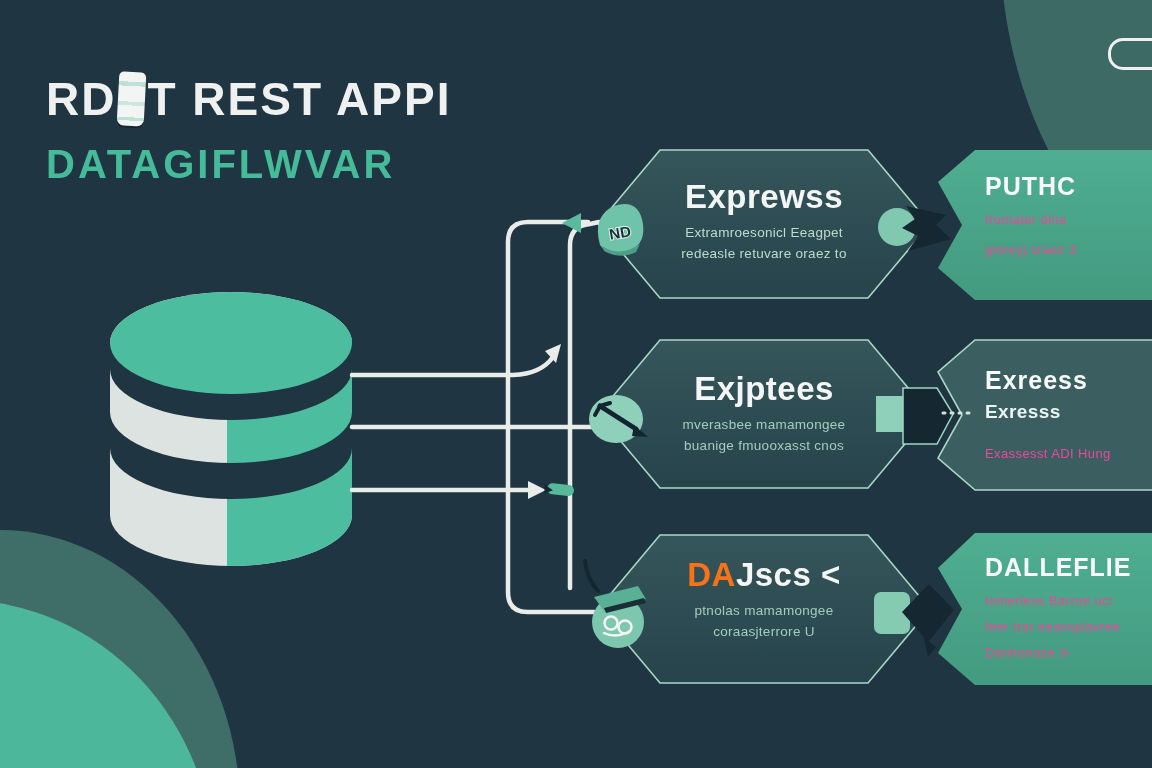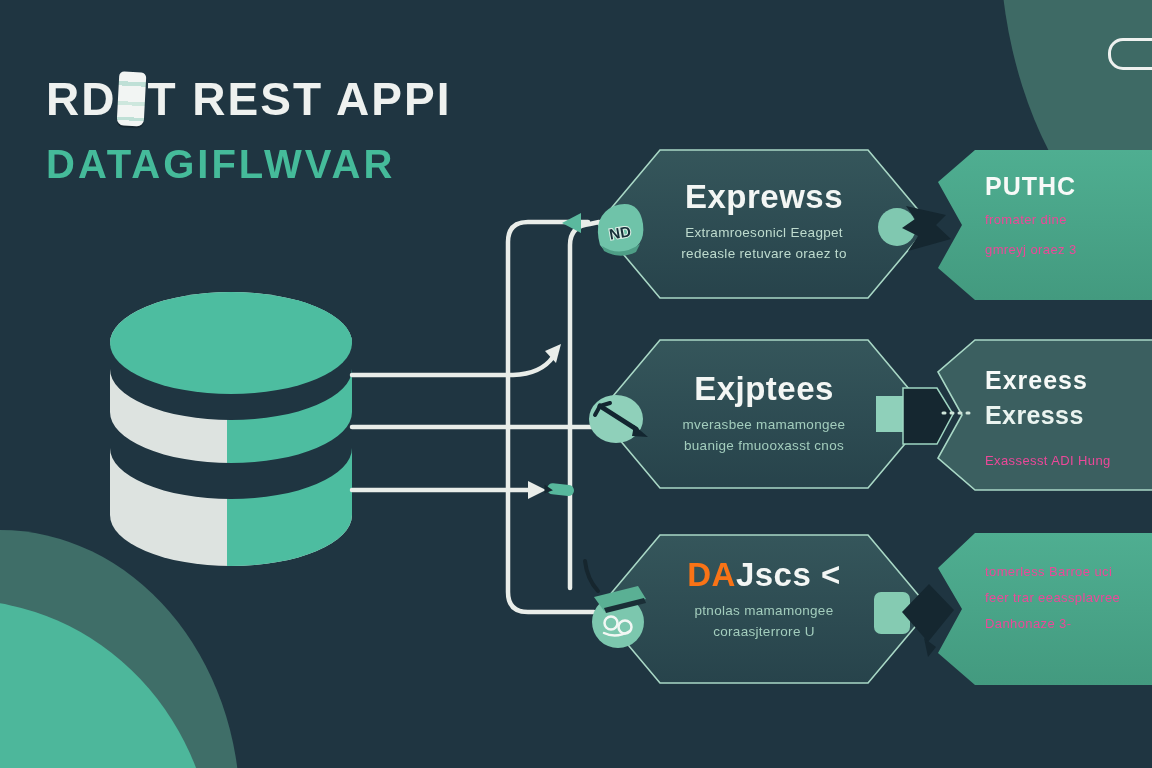--- a/index.html
+++ b/index.html
@@ -44,21 +44,21 @@
   
   .hex-text{position:absolute;left:634px;width:260px;text-align:center;}
   .hex-title{font-size:33px;font-weight:700;color:#f3f6f4;letter-spacing:.5px;}
   .hex-title .accent{color:#f97316;}
   .hex-sub{font-size:13.5px;line-height:1.55;color:#bedbce;margin-top:7px;letter-spacing:.3px;}
   .hex-sub.tealish{color:#a3cdbd;}
   
   .box-text{position:absolute;left:985px;width:165px;text-align:left;color:#fff;}
   .box-title{font-size:25px;font-weight:800;letter-spacing:1px;color:#f7faf8;}
   .box-line{font-size:13px;color:#ec4899;margin-top:11px;letter-spacing:.4px;}
-  .box-line.big{font-size:25px;font-weight:700;color:#eaf4f0;margin-top:6px;}
+  .box-line.big{font-size:19px;font-weight:700;color:#eaf4f0;margin-top:6px;}
   .box-line.tight{margin-top:23px;}
 </style>
 </head>
 <body>
 
 <div class="corner-tr"></div>
 <div class="corner-bl-muted"></div>
 <div class="corner-bl-teal"></div>
 <div class="pill-outline"></div>
 
@@ -192,16 +192,17 @@
   <div class="box-line" style="margin-top:15px">gmreyj oraez 3</div>
 </div>
 
 <div class="box-text" style="top:366px">
   <div class="box-title" style="font-weight:700">Exreess</div>
   <div class="box-line big">Exresss</div>
   <div class="box-line tight">Exassesst ADI Hung</div>
 </div>
 
 <div class="box-text" style="top:553px">
+  <div class="box-title">DALLEFLIE</div>
   <div class="box-line">tomerless Barroe uci</div>
   <div class="box-line">feer trar eeassplavree</div>
   <div class="box-line">Danhonaze 3-</div>
 </div>
 
 </body></html>

